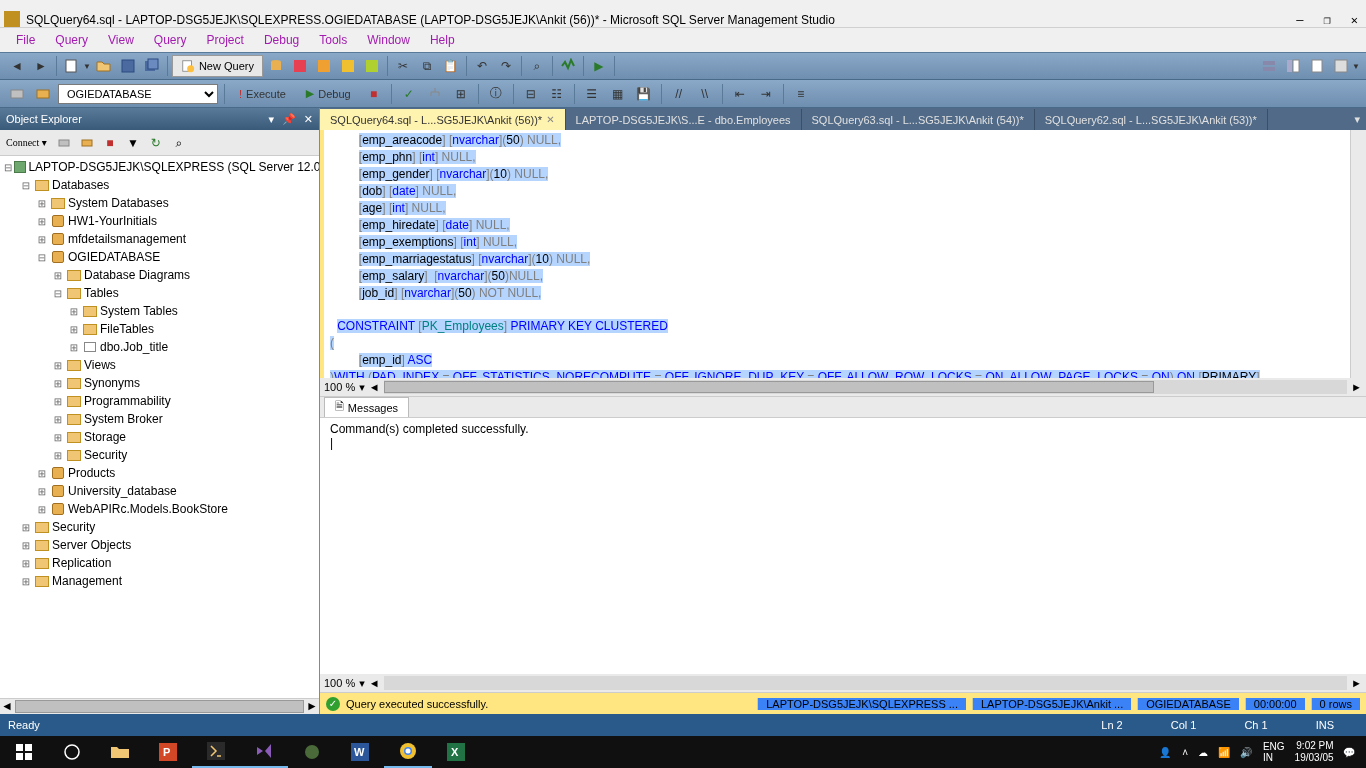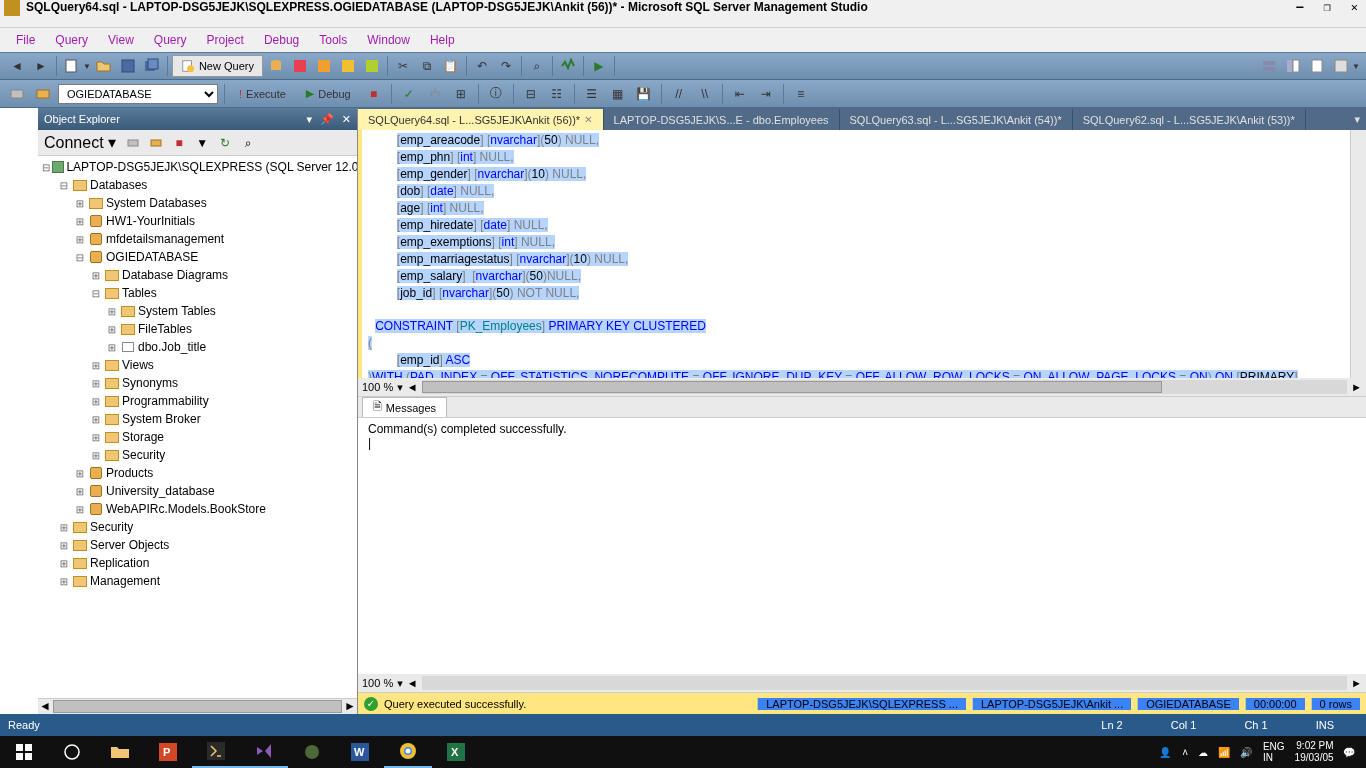--- a/index.html
+++ b/index.html
@@ -1,35 +1,35 @@
 <!DOCTYPE html>
 <html><head>
 <meta charset="utf-8">
 <style>
 * { margin: 0; padding: 0; box-sizing: border-box; font-family: 'Segoe UI', Tahoma, sans-serif; }
 body { width: 1366px; height: 768px; overflow: hidden; background: #fff; font-size: 12px; display: flex; flex-direction: column; }
-.titlebar { height: 28px; background: #f0f0f0; display: flex; align-items: flex-start; padding: 0 4px; border-bottom: 1px solid #d0d0d0; font-weight: bold; }
+.titlebar { height: 28px; background: #f0f0f0; display: flex; align-items: flex-end; padding: 0 4px; border-bottom: 1px solid #d0d0d0; }
 .titlebar .app-icon { width: 16px; height: 16px; background: #c09020; margin-right: 6px; }
 .titlebar .title { flex: 1; color: #000; font-size: 12px; }
 .titlebar .win-controls { display: flex; gap: 20px; padding-right: 4px; }
 .titlebar .win-controls span { cursor: default; font-family: Consolas, monospace; }
 .menubar { height: 24px; background: #f0f0f0; display: flex; align-items: center; padding: 0 8px; gap: 4px; }
 .menubar .menu-item { padding: 2px 8px; color: #a21caf; cursor: default; }
 .toolbar { height: 28px; background: linear-gradient(#8aa8c8 0%, #6f8fb0 100%); display: flex; align-items: center; padding: 2px 6px; gap: 2px; border-top: 1px solid #5a7a9a; border-bottom: 1px solid #4a6a8a; }
 .toolbar2 { height: 28px; background: linear-gradient(#8aa8c8 0%, #6f8fb0 100%); display: flex; align-items: center; padding: 2px 6px; gap: 4px; border-bottom: 1px solid #4a6a8a; }
 .tool-btn { width: 22px; height: 22px; display: inline-flex; align-items: center; justify-content: center; cursor: default; color: #333; }
 .tool-btn svg { width: 16px; height: 16px; }
 .tool-sep { width: 1px; height: 20px; background: #5a7a9a; margin: 0 2px; }
 .tool-text-btn { height: 22px; padding: 0 8px; background: #e8e8e8; border: 1px solid #999; display: inline-flex; align-items: center; gap: 4px; font-size: 11px; cursor: default; }
 .db-select { width: 160px; height: 20px; background: #fff; border: 1px solid #7a7a7a; font-size: 11px; padding: 0 4px; }
-.body-area { flex: 1; display: flex; overflow: hidden; padding-left: 38px; }
+.body-area { flex: 1; display: flex; overflow: hidden; }
 .obj-explorer { width: 320px; display: flex; flex-direction: column; background: #f5f5f5; border-right: 1px solid #888; }
 .obj-explorer .panel-title { height: 22px; background: linear-gradient(#5a7a9a, #3a5a7a); color: #fff; display: flex; align-items: center; padding: 0 6px; font-size: 11px; justify-content: space-between; }
 .obj-explorer .connect-bar { height: 26px; background: #eaeaea; display: flex; align-items: center; padding: 2px 6px; gap: 3px; border-bottom: 1px solid #ccc; }
-.obj-explorer .connect-bar .label { font-size: 16px; margin-right: 4px; }
+.obj-explorer .connect-bar .label { font-size: 10px; margin-right: 4px; font-family: Liberation Serif, serif; }
 .obj-explorer .connect-bar .mini-btn { width: 20px; height: 20px; display: inline-flex; align-items: center; justify-content: center; }
 .tree { flex: 1; background: #fff; overflow: auto; padding: 2px 0; font-size: 12px; }
 .tree-row { display: flex; align-items: center; height: 18px; white-space: nowrap; cursor: default; }
 .tree-row .expander { width: 12px; text-align: center; color: #666; font-size: 10px; }
 .tree-row .node-icon { width: 16px; height: 14px; margin: 0 2px; display: inline-flex; align-items: center; justify-content: center; }
 .folder-icon { background: #f0c674; border: 1px solid #c09020; width: 14px; height: 11px; }
 .db-icon { background: #e8b050; width: 12px; height: 12px; border-radius: 2px; border: 1px solid #a07020; }
 .server-icon { background: #6fa86f; width: 12px; height: 12px; border: 1px solid #4a7a4a; }
 .table-icon { width: 12px; height: 10px; border: 1px solid #888; background: linear-gradient(#fff 48%, #888 48% 52%, #fff 52%); }
 .scroll-h { height: 16px; background: #eaeaea; border-top: 1px solid #ccc; display: flex; }

